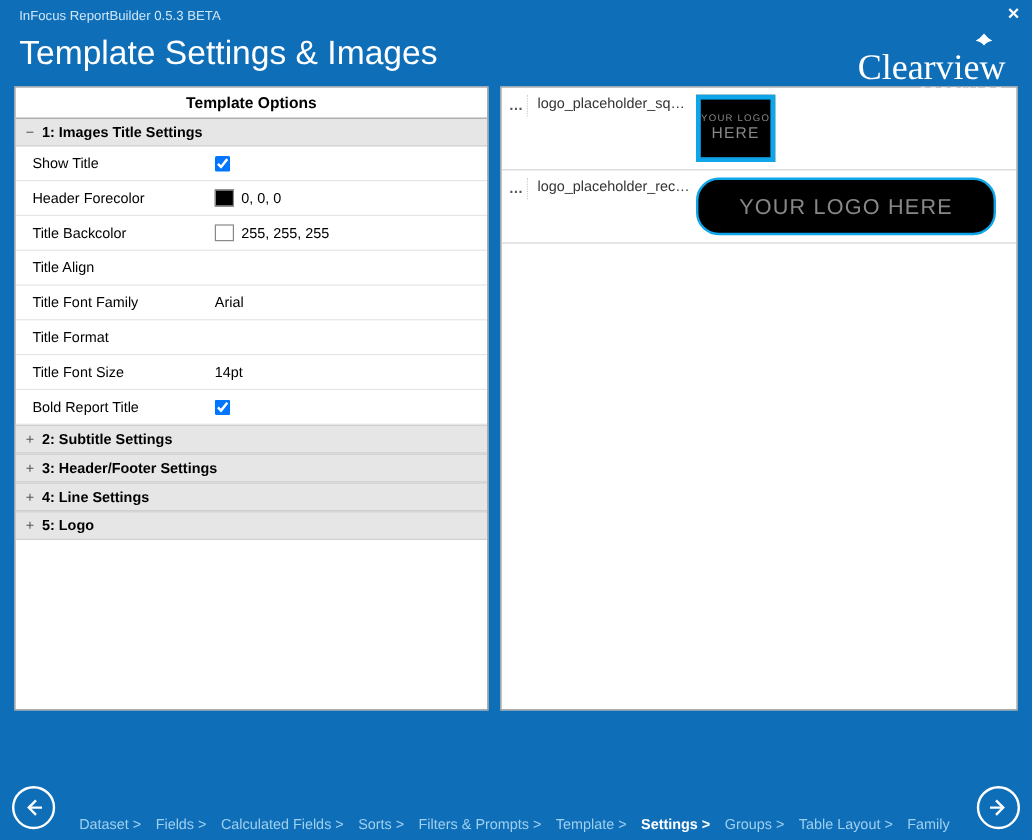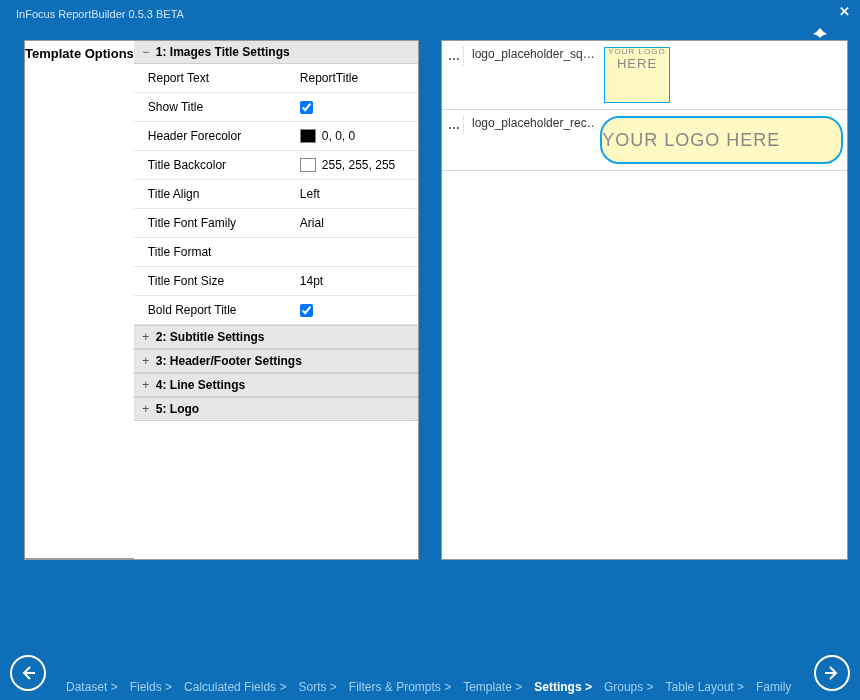--- a/index.html
+++ b/index.html
@@ -40,23 +40,22 @@
       display: flex;
       gap: 10px;
       padding: 0 12px;
       height: 520px;
     }
     .panel {
       background: #fff;
       border: 1px solid #999;
       flex: 1;
       display: flex;
-      flex-direction: row;
+      flex-direction: column;
       overflow: hidden;
-      margin-left: 12px;
     }
     .panel-left { flex: 0 0 395px; }
     .panel-right { flex: 1; }
     .panel-header {
       text-align: center;
       font-weight: bold;
       font-size: 13px;
       padding: 5px 0;
       border-bottom: 1px solid #999;
     }
@@ -100,25 +99,25 @@
       text-align: left;
       color: #555;
       cursor: pointer;
       border-right: 1px dotted #ccc;
       padding: 2px 4px 2px 2px;
       font-weight: bold;
       letter-spacing: -1px;
     }
     .image-name { width: 132px; color: #333; padding-left: 4px; overflow: hidden; white-space: nowrap; }
     .image-thumb {
-      border: 1px solid #0ea5e9;
-      background: #fef9c3;
-      display: flex;
-      align-items: center;
-      justify-content: flex-start;
+      border: 4px solid #0ea5e9;
+      background: #000000;
+      display: flex;
+      align-items: center;
+      justify-content: center;
       color: #888;
       font-family: "Segoe UI Light", "Segoe UI", sans-serif;
       letter-spacing: 1px;
     }
     .thumb-square { width: 66px; height: 56px; flex-direction: column; font-size: 8px; line-height: 1.1; }
     .thumb-square .l2 { font-size: 13px; }
     .thumb-rect { width: 250px; height: 48px; font-size: 18px; border-width: 2px; border-radius: 19px; }
 
     .footer {
       position: absolute;
@@ -148,20 +147,21 @@
     .breadcrumbs { flex: 1; display: flex; gap: 0; flex-wrap: wrap; padding: 0 8px; }
     .bc-item { padding: 2px 6px; cursor: pointer; white-space: nowrap; margin-top: 29px; }
     .bc-item.active { color: #fff; font-weight: 600; }
   </style>
 </head>
 <body>
 
 <div class="header">
   <div class="close-btn">✕</div>
   <div class="app-title">InFocus ReportBuilder 0.5.3 BETA</div>
+  <div class="page-title">Template Settings &amp; Images</div>
   <div class="logo">
     <svg width="160" height="62" viewBox="0 0 160 62">
       <path d="M 140 6 Q 137 10 133 12 Q 138 13 140 16 Q 142 13 147 12 Q 143 10 140 6 Z" fill="#fff"></path>
       <text x="158" y="44" text-anchor="end" fill="#fff" font-family="Segoe UI" font-size="30" font-weight="300">
         <tspan>Clear</tspan><tspan font-weight="400">view</tspan>
       </text>
       <text x="158" y="56" text-anchor="end" fill="#fff" font-family="Segoe UI" font-size="9" letter-spacing="3">SOFTWARE</text>
     </svg>
   </div>
 </div>
@@ -170,24 +170,20 @@
   <div class="panel panel-left">
     <div class="panel-header">Template Options</div>
     <div class="options-body">
 
       <div class="section-head">
         <span class="expander">−</span>
         <span>1: Images Title Settings</span>
       </div>
 
       <div class="prop-row">
-        <div class="prop-label">Report Text</div>
-        <div class="prop-value">ReportTitle</div>
-      </div>
-      <div class="prop-row">
         <div class="prop-label">Show Title</div>
         <div class="prop-value">
             <input type="checkbox" class="checkbox" checked="" style="">
           </div>
       </div>
       <div class="prop-row">
         <div class="prop-label">Header Forecolor</div>
         <div class="prop-value">
           <span class="color-swatch swatch-black"></span>
           <span>0, 0, 0</span>
@@ -195,21 +191,20 @@
       </div>
       <div class="prop-row">
         <div class="prop-label">Title Backcolor</div>
         <div class="prop-value">
           <span class="color-swatch swatch-white"></span>
           <span>255, 255, 255</span>
         </div>
       </div>
       <div class="prop-row">
         <div class="prop-label">Title Align</div>
-        <div class="prop-value">Left</div>
       </div>
       <div class="prop-row">
         <div class="prop-label">Title Font Family</div>
         <div class="prop-value">Arial</div>
       </div>
       <div class="prop-row">
         <div class="prop-label">Title Format</div>
         <div class="prop-value"></div>
       </div>
       <div class="prop-row">

